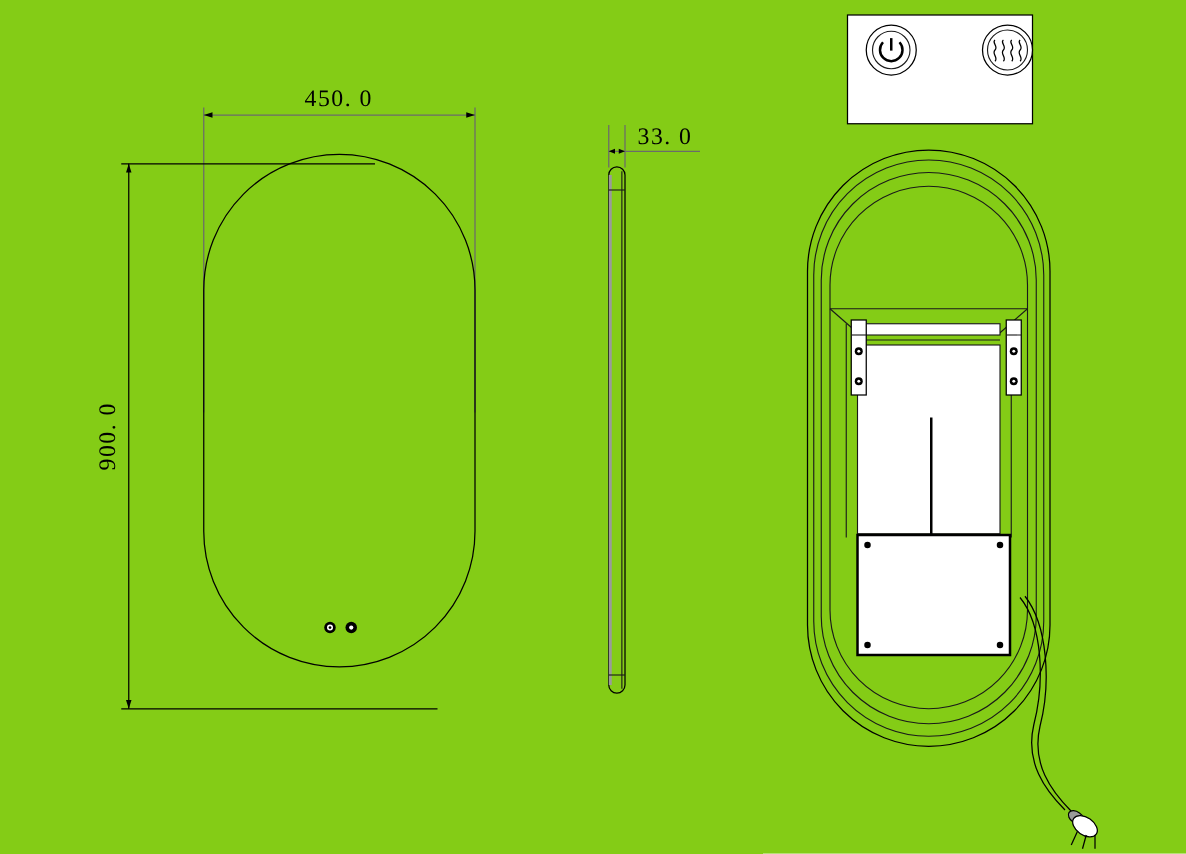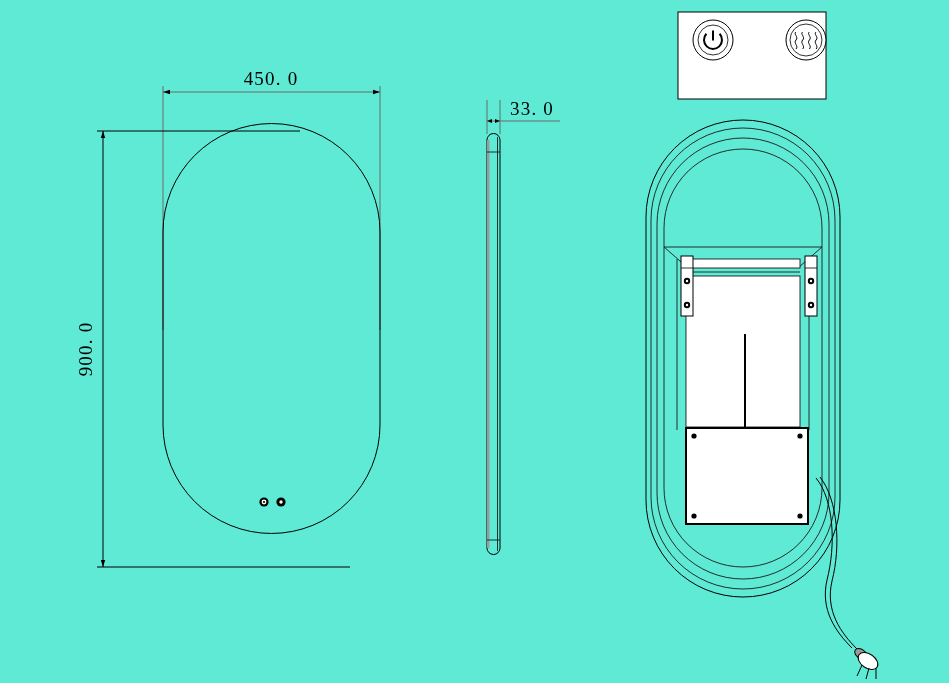--- a/index.html
+++ b/index.html
@@ -11,21 +11,21 @@
     width: 949px;
     height: 683px;
     overflow: hidden;
     font-family: "Liberation Serif", serif;
     color: #000000;
   }
   #drawing-root {
     position: relative;
     width: 949px;
     height: 683px;
-    background: #5eead4;
+    background: #84cc16;
   }
   svg.sheet {
     position: absolute;
     left: 0;
     top: 0;
     width: 949px;
     height: 683px;
     display: block;
   }
   .dim-text {

